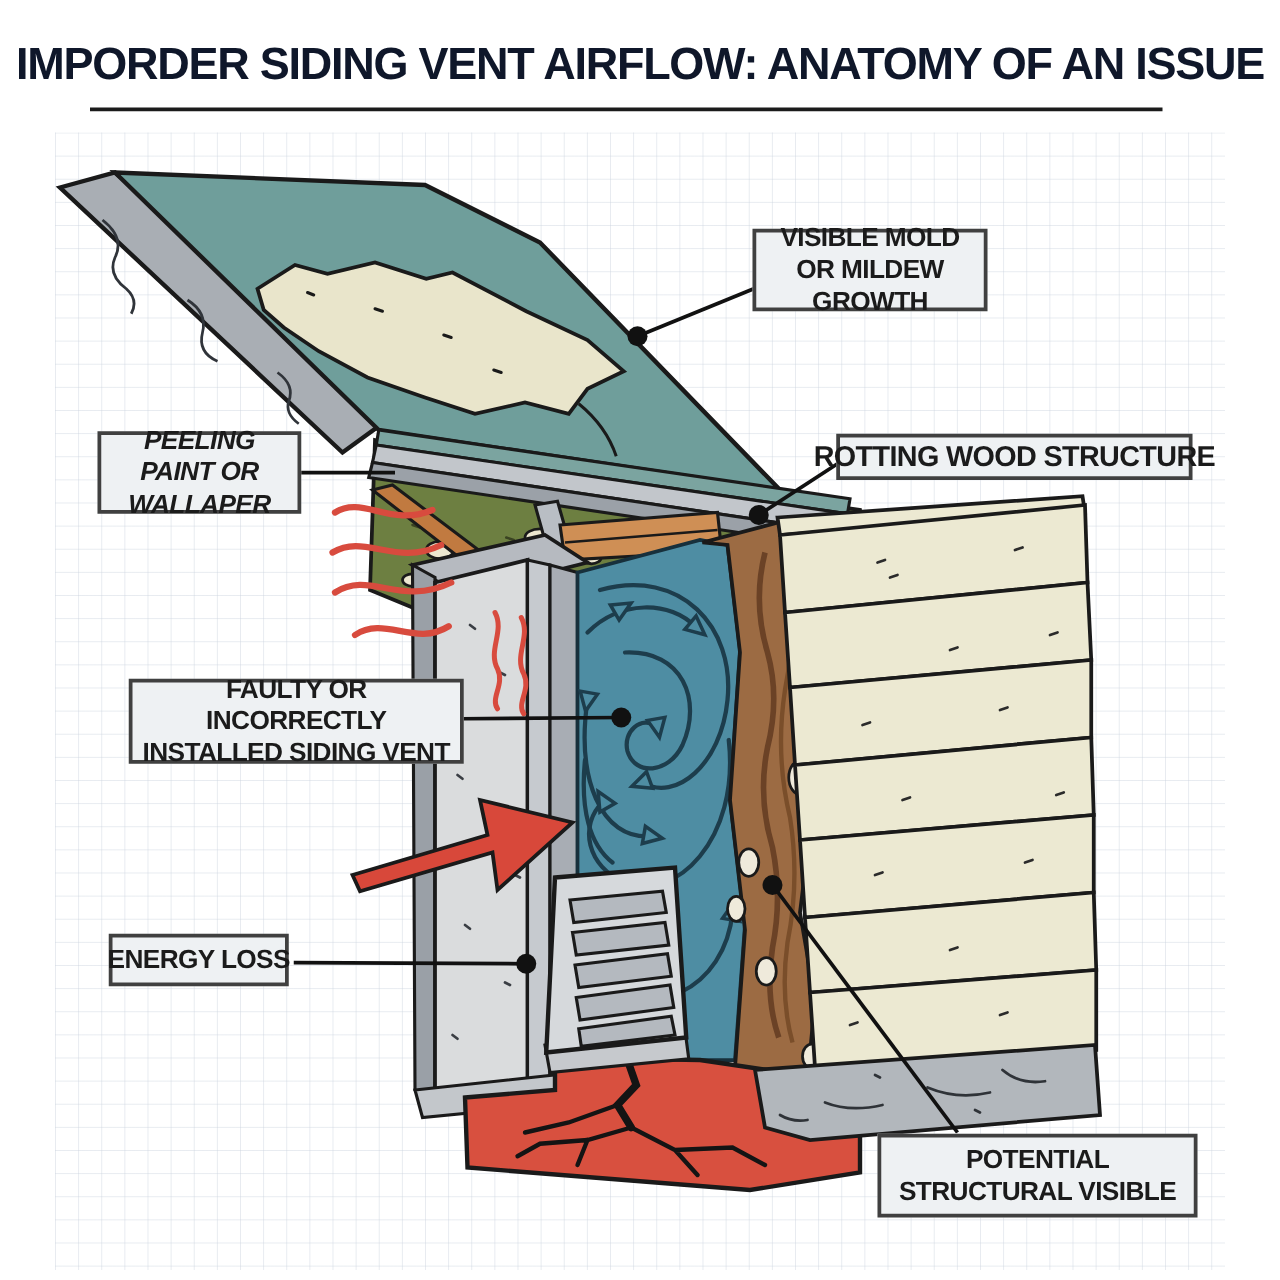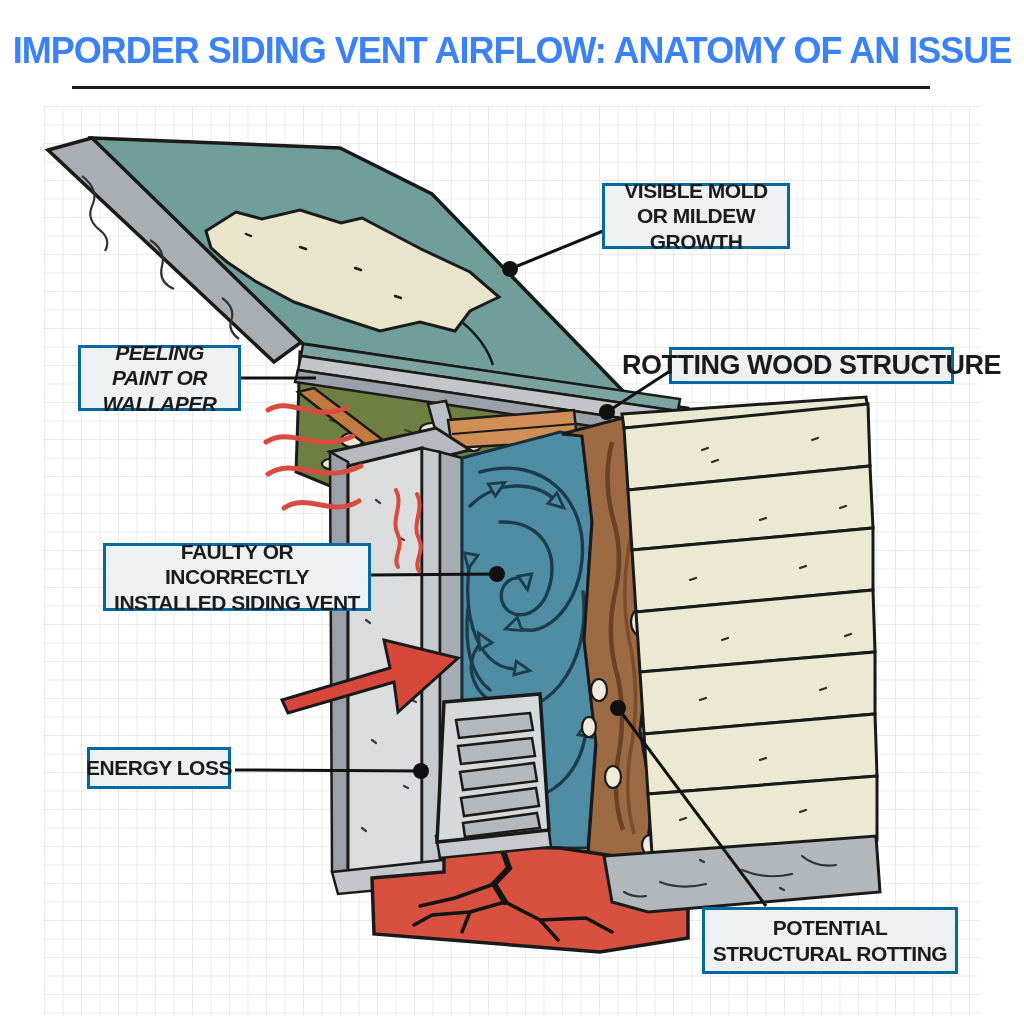--- a/index.html
+++ b/index.html
@@ -10,38 +10,38 @@
   }
   .grid{
     position:absolute;left:44px;top:106px;right:44px;bottom:8px;
     background-image:
       linear-gradient(to right, rgba(203,211,222,0.45) 1px, transparent 1px),
       linear-gradient(to bottom, rgba(203,211,222,0.45) 1px, transparent 1px);
     background-size:18.5px 18.5px;
   }
   .title{
     position:absolute;left:0;top:30px;width:1024px;text-align:center;
-    font-size:36px;font-weight:bold;letter-spacing:-1px;color:#3b82f6;
+    font-size:36px;font-weight:bold;letter-spacing:-1px;color:#0f172a;
     transform:scaleX(1.0);
     white-space:nowrap;
   }
   .title-underline{
     position:absolute;left:72px;top:86px;width:858px;height:3px;background:#1b1b1b;
   }
   svg.scene{position:absolute;left:0;top:0;}
   .callout{
     position:absolute;box-sizing:border-box;
-    background:#eef1f3;border:3px solid #0369a1;
+    background:#eef1f3;border:3px solid #404040;
     display:flex;align-items:center;justify-content:center;text-align:center;
     font-weight:bold;color:#1b1b1b;line-height:1.22;letter-spacing:-0.5px;
     padding:2px 6px;
   }
   .cb-visible{left:602px;top:183px;width:188px;height:66px;font-size:21px;}
   .cb-peeling{left:78px;top:345px;width:163px;height:66px;font-size:21px;font-style:italic;}
-  .cb-rotting{left:669px;top:347px;width:285px;height:37px;font-size:27px;white-space:nowrap;}
+  .cb-rotting{left:669px;top:347px;width:285px;height:37px;font-size:23px;white-space:nowrap;}
   .cb-faulty{left:103px;top:543px;width:268px;height:68px;font-size:21px;}
   .cb-energy{left:87px;top:747px;width:144px;height:42px;font-size:21px;white-space:nowrap;}
   .cb-potential{left:702px;top:907px;width:256px;height:67px;font-size:21px;}
 </style>
 </head>
 <body>
 
 <div class="grid"></div>
 
 <div class="title">IMPORDER SIDING VENT AIRFLOW: ANATOMY OF AN ISSUE</div>
@@ -263,13 +263,13 @@
     <circle cx="421" cy="771" r="8"></circle>
     <circle cx="618" cy="708" r="8"></circle>
   </g>
 </svg>
 
 <div class="callout cb-visible">VISIBLE MOLD OR MILDEW GROWTH</div>
 <div class="callout cb-peeling">PEELING PAINT OR WALLAPER</div>
 <div class="callout cb-rotting">ROTTING WOOD STRUCTURE</div>
 <div class="callout cb-faulty">FAULTY OR INCORRECTLY INSTALLED SIDING VENT</div>
 <div class="callout cb-energy">ENERGY LOSS</div>
-<div class="callout cb-potential">POTENTIAL STRUCTURAL ROTTING</div>
+<div class="callout cb-potential">POTENTIAL STRUCTURAL VISIBLE</div>
 
 </body></html>

